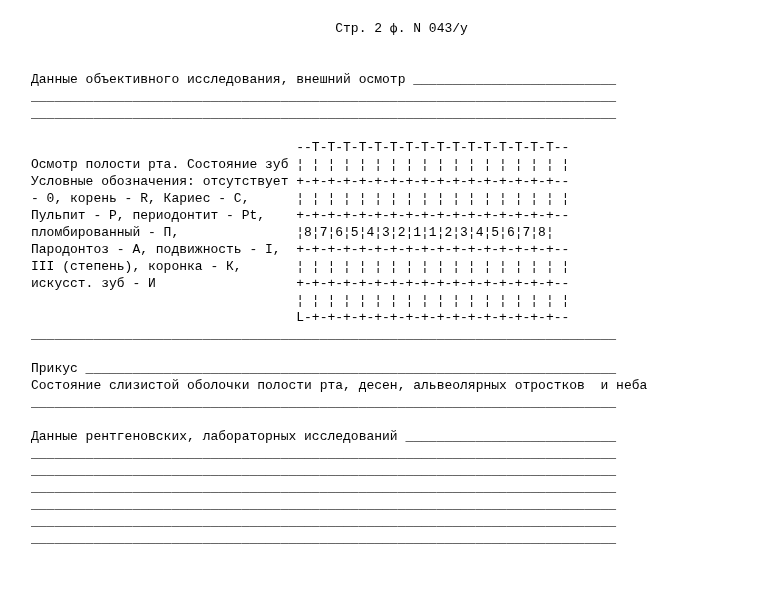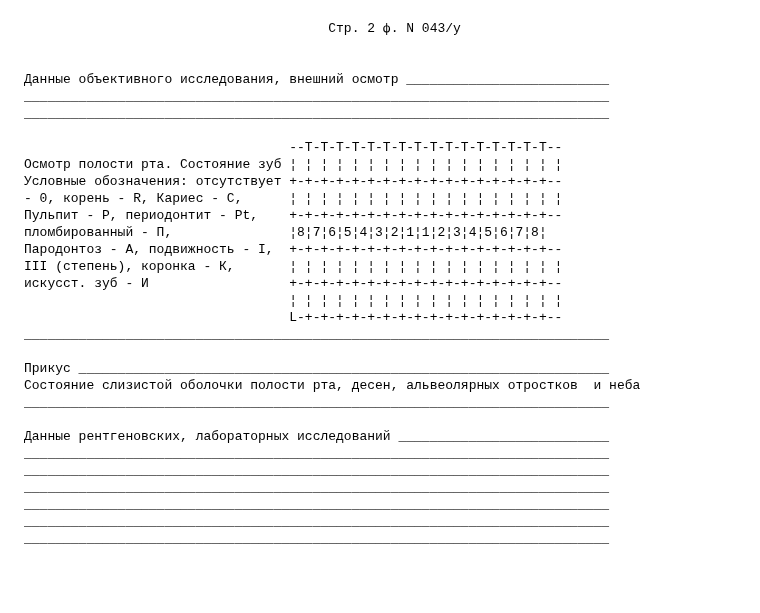--- a/index.html
+++ b/index.html
@@ -7,21 +7,21 @@
     padding:0;
     background:#ffffff;
   }
   body{
     width:760px;
     height:613px;
     box-sizing:border-box;
   }
   pre{
     margin:0;
-    padding:20px 24px;
+    padding:20px 31px;
     font-family:"Courier New",Courier,monospace;
     font-size:13px;
     line-height:17px;
     white-space:pre;
     color:#000;
   }
 </style>
 </head>
 <body>
 

